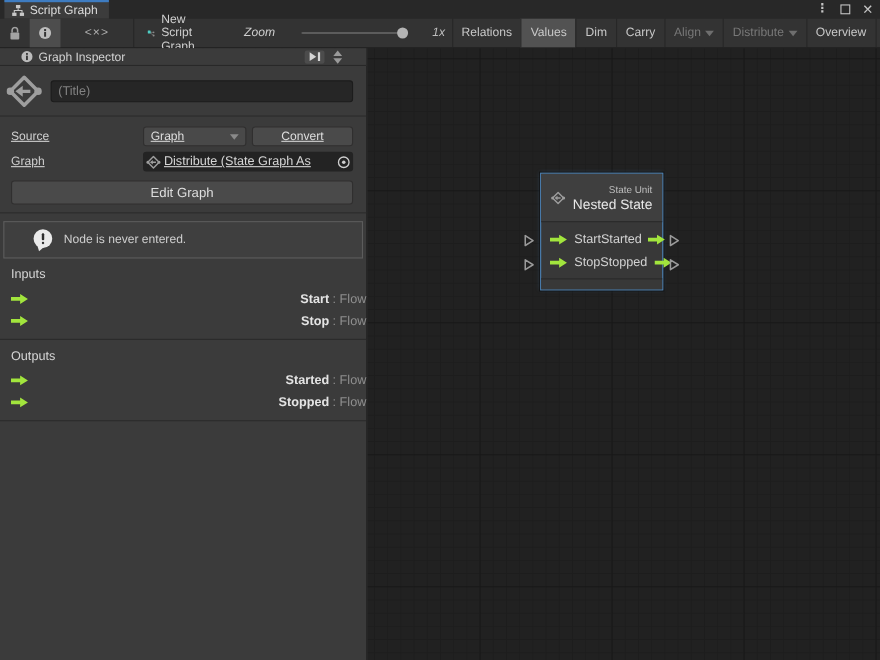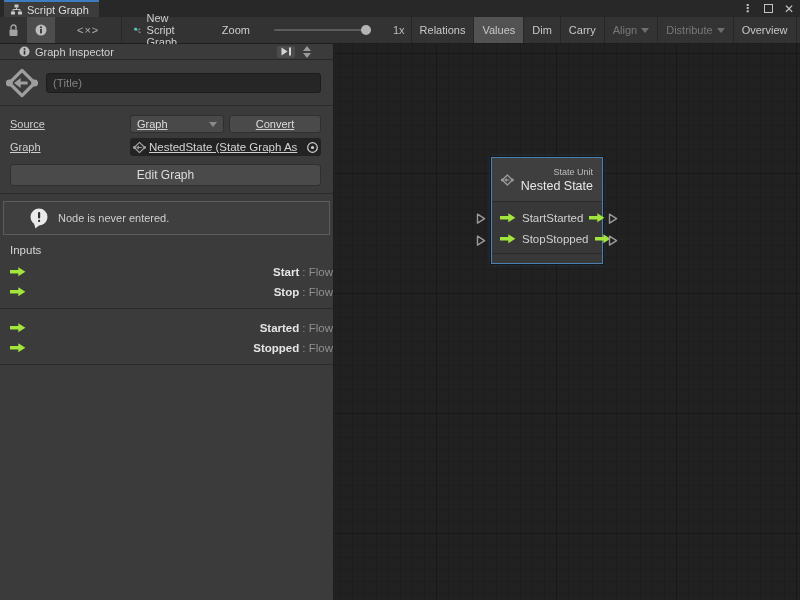--- a/index.html
+++ b/index.html
@@ -28,21 +28,21 @@
     position:absolute; left:0; top:17px; width:800px; height:27px;
     background:#333333; border-bottom:1px solid #1d1d1d;
     display:flex; align-items:stretch;
   }
   .tool-left { display:flex; align-items:center; }
   .tbtn { display:flex; align-items:center; justify-content:center; padding:0 8px; height:100%; color:#b8b8b8; }
   .tbtn.active { background:#4d4d4d; }
   .code-glyph { font-size:11px; color:#b0b0b0; letter-spacing:1px; padding:0 14px; }
   .vsep { width:1px; background:#272727; height:100%; }
   .newgraph { display:flex; align-items:center; gap:6px; padding:0 12px; color:#cfcfcf; }
-  .zoom-group { display:flex; align-items:center; gap:24px; padding:0 6px 0 24px; }
+  .zoom-group { display:flex; align-items:center; gap:24px; padding:0 6px 0 24px;font-style:italic; }
   .zoom-track { position:relative; width:95px; height:2px; background:#5c5c5c; border-radius:1px; }
   .zoom-handle { position:absolute; right:-2px; top:-4px; width:10px; height:10px; border-radius:50%; background:#b4b4b4; }
   .zoom-val { color:#bdbdbd; }
   .tool-right { margin-left:auto; display:flex; align-items:stretch; }
   .vbtn { display:flex; align-items:center; gap:4px; padding:0 8px; color:#c8c8c8; border-left:1px solid #272727; white-space:nowrap; }
   .vbtn.active { background:#525252; }
   .vbtn.disabled { color:#787878; }
   .caret { width:0; height:0; border-left:4px solid transparent; border-right:4px solid transparent; border-top:5px solid #8a8a8a; margin-top:1px; }
   .vbtn.disabled .caret { border-top-color:#6e6e6e; }
   .vbtn.clipped { overflow:hidden; max-width:46px; }
@@ -336,21 +336,21 @@
         </span>
       </span>
     </div>
     <div class="frow">
       <span class="flabel">Graph</span>
       <span class="fctrls">
         <span class="objfield">
           <svg width="13" height="13" viewBox="0 0 24 24">
               <use href="#state-glyph"></use>
             </svg>
-          <span class="objtext">NestedState (State Graph As</span>
+          <span class="objtext">Distribute (State Graph As</span>
           <svg width="13" height="13" viewBox="0 0 13 13">
             <circle cx="6.5" cy="6.5" r="4.8" fill="none" stroke="#cfcfcf" stroke-width="1.2"></circle>
             <circle cx="6.5" cy="6.5" r="1.6" fill="#cfcfcf"></circle>
           </svg>
         </span>
       </span>
     </div>
   </div>
 
   <div class="btn edit-btn">
@@ -383,20 +383,21 @@
           <use href="#flow-arrow"></use>
         </svg>
       <span><span class="pname">Stop</span>
       <span class="ptype">: Flow</span></span>
     </div>
   </div>
 
   <div class="divider"></div>
 
   <div class="section">
+    <div class="sec-title">Outputs</div>
     <div class="pitem">
       <svg width="16" height="10" viewBox="0 0 16 10">
           <use href="#flow-arrow"></use>
         </svg>
       <span><span class="pname">Started</span>
       <span class="ptype">: Flow</span></span>
     </div>
     <div class="pitem">
       <svg width="16" height="10" viewBox="0 0 16 10">
           <use href="#flow-arrow"></use>

